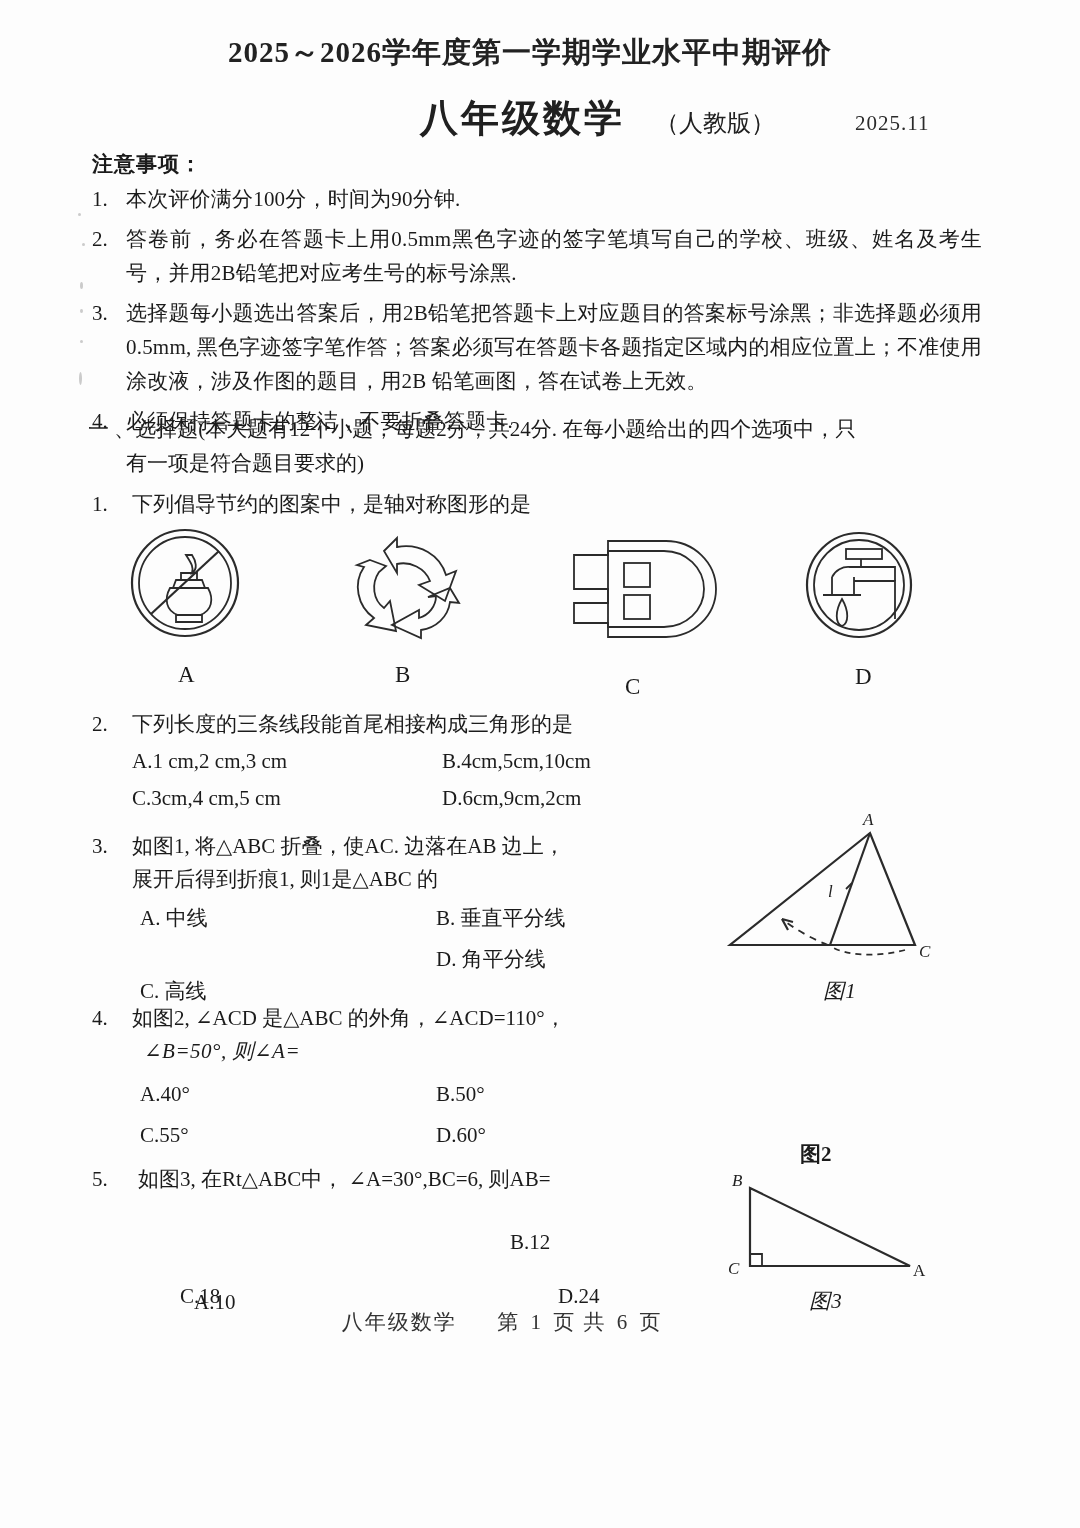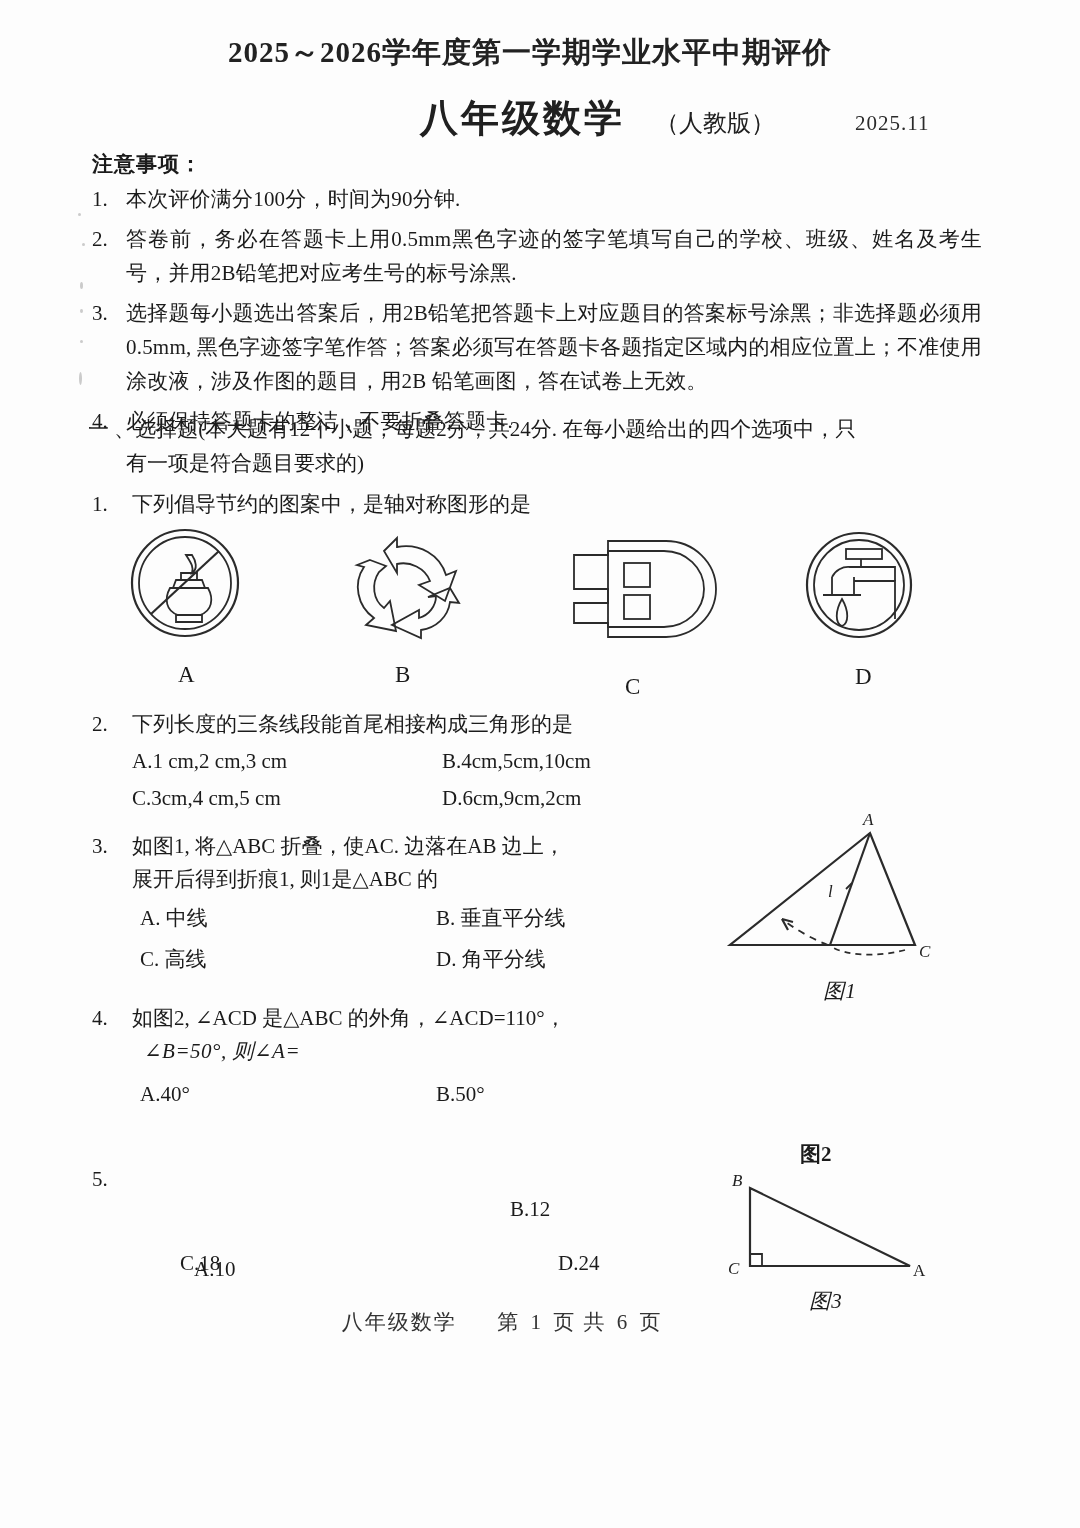--- a/index.html
+++ b/index.html
@@ -300,37 +300,42 @@
 
   <div class="q" id="q3">
     <span class="q-num">3.</span>
     <div class="q-body">如图1, 将△ABC 折叠，使AC. 边落在AB 边上，</div>
     <div class="q-body">展开后得到折痕1, 则1是△ABC 的</div>
     <div class="q-body opt-row" style="margin-top:6px;">
       <span class="opt" style="padding-left:8px;">A. 中线</span>
       <span class="opt">B. 垂直平分线</span>
     </div>
     <div class="q-body opt-row" style="margin-top:8px;">
-      <span class="opt" style="padding-left:8px;">C. 高线</span>
+      <span class="opt" style="padding-left:8px;margin-top:32px;">C. 高线</span>
       <span class="opt">D. 角平分线</span>
     </div>
   </div>
 
   <div class="q" id="q4">
     <span class="q-num">4.</span>
     <div class="q-body">如图2, ∠ACD  是△ABC 的外角，∠ACD=110°，</div>
     <div class="q-body italicish" style="padding-left:12px;">∠B=50°,  则∠A=</div>
     <div class="q-body opt-row" style="margin-top:10px;">
       <span class="opt" style="padding-left:8px;">A.40°</span>
       <span class="opt">B.50°</span>
     </div>
+    <div class="q-body opt-row" style="margin-top:8px;">
+      <span class="opt" style="padding-left:8px;">C.55°</span>
+      <span class="opt">D.60°</span>
+    </div>
   </div>
 
   <div class="q" id="q5">
     <span class="q-num">5.</span>
+    <div class="q-body" style="margin-left:46px;">如图3, 在Rt△ABC中， ∠A=30°,BC=6,   则AB=</div>
     <div class="q5-opts">
       <span class="q5-a">A.10</span>
       <span class="q5-b">B.12</span>
       <span class="q5-c">C.18</span>
       <span class="q5-d">D.24</span>
     </div>
   </div>
 
   <div class="fig" id="fig1">
     <svg width="280" height="170" viewBox="0 0 280 170">

